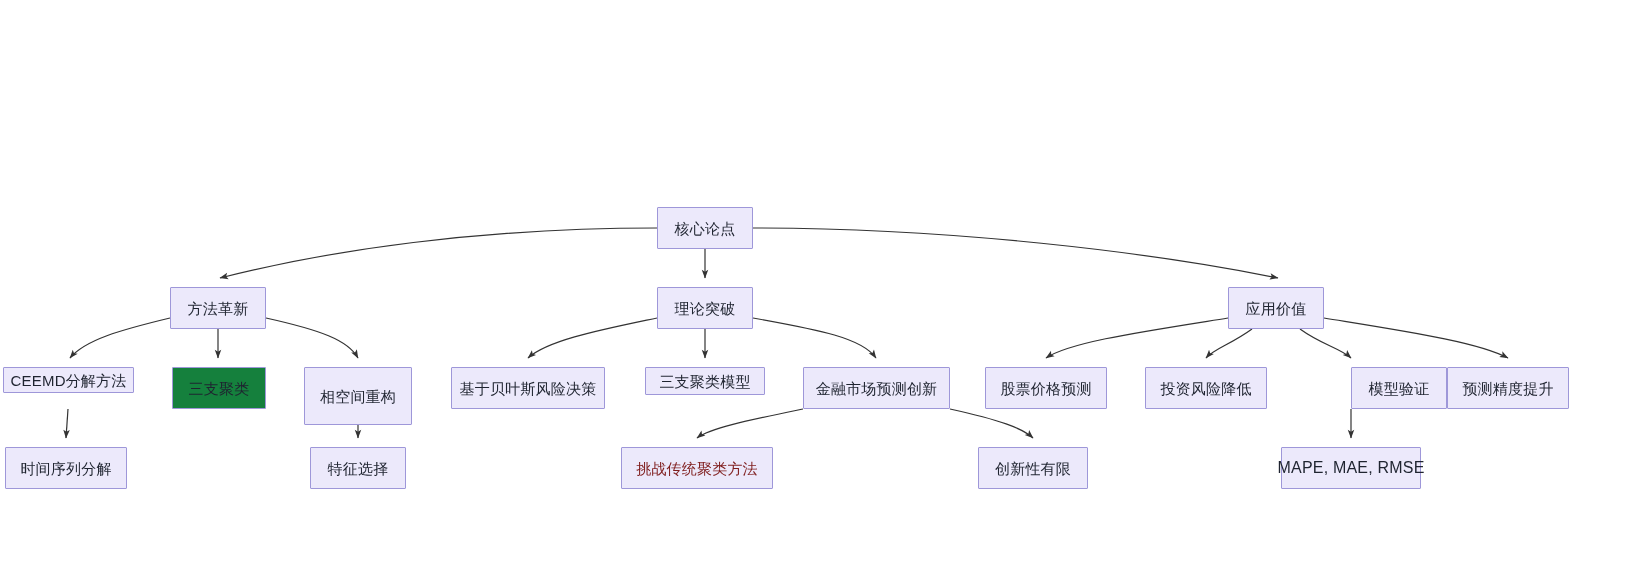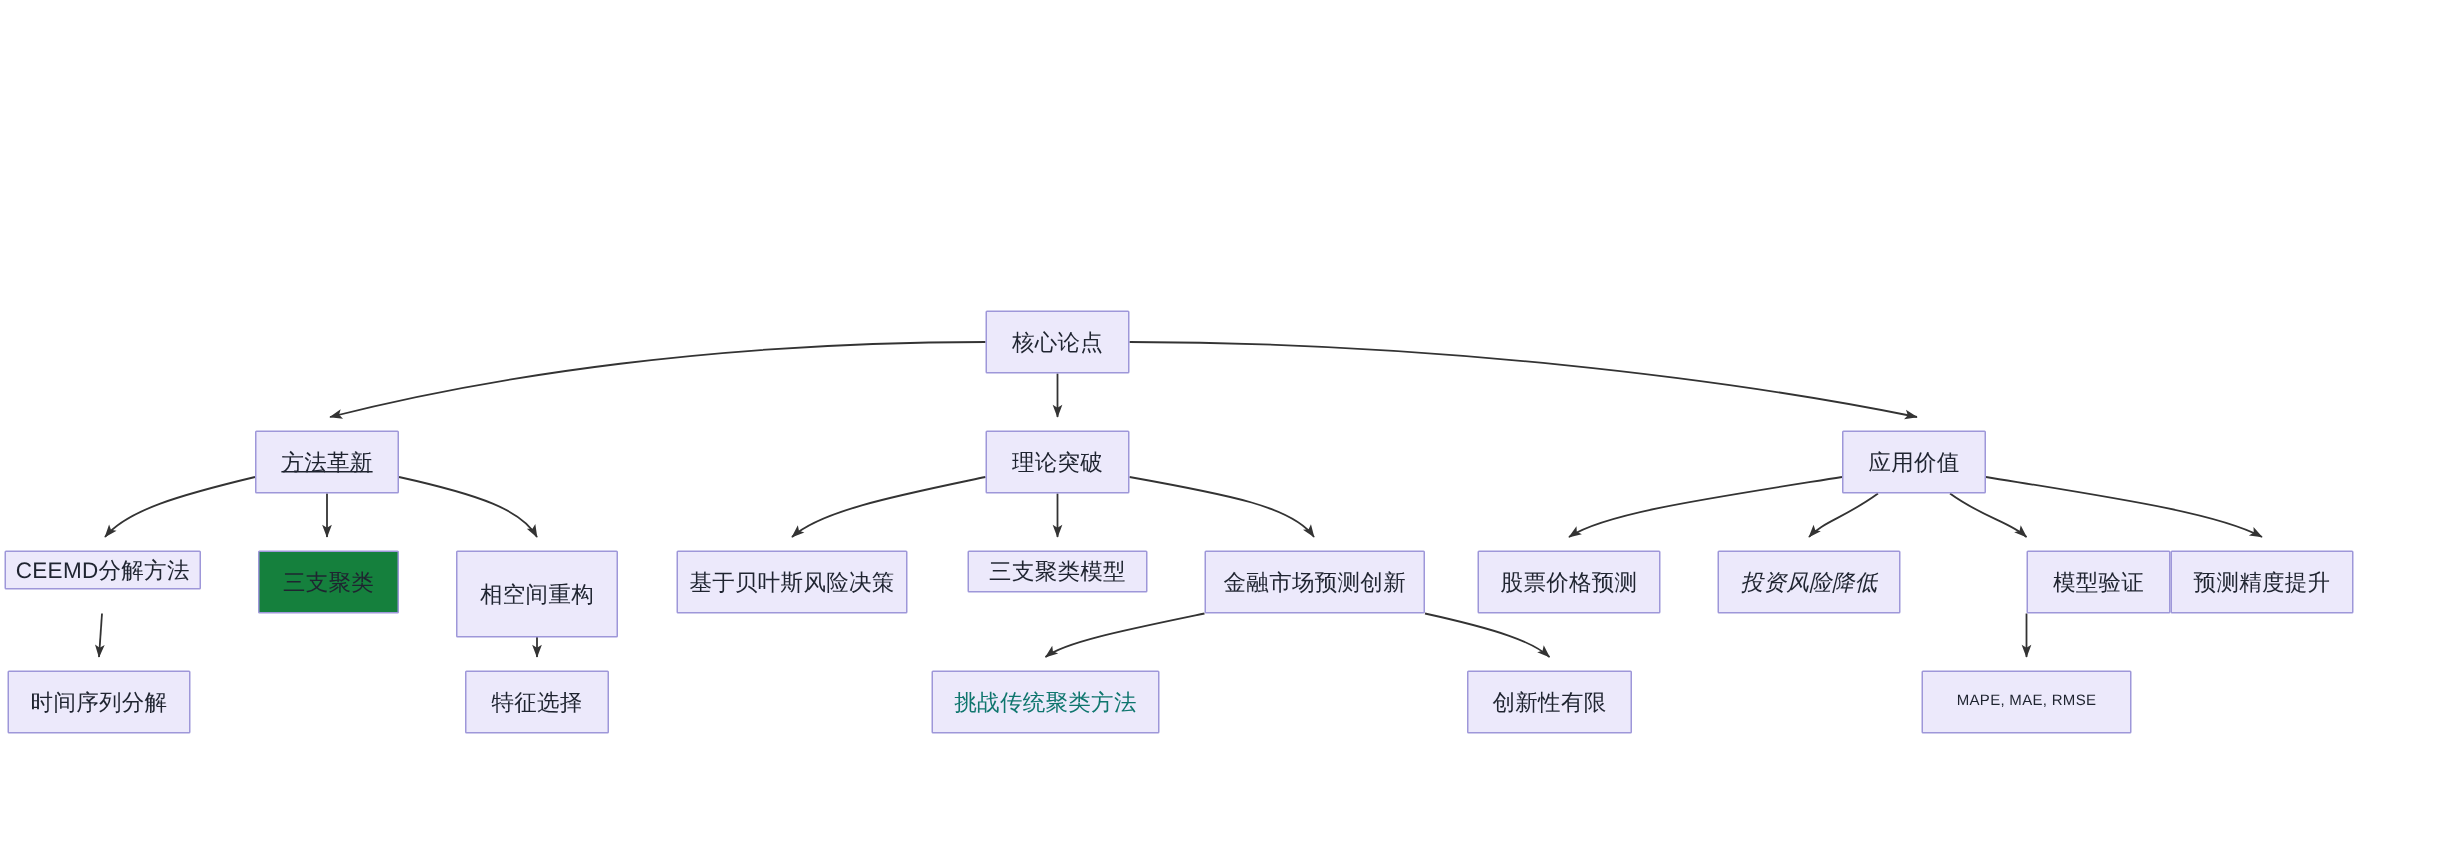--- a/index.html
+++ b/index.html
@@ -42,21 +42,21 @@
     font-size: 15px;
     line-height: 1;
     white-space: nowrap;
     letter-spacing: 0.2px;
   }
   .node-label {
     display: block;
     text-align: center;
   }
   .node-latin .node-label {
-    font-size: 10px;
+    font-size: 16px;
   }
 </style>
 </head>
 <body>
 
 <div id="diagram-canvas">
 
   <svg id="edge-layer" viewBox="0 0 1628 576" width="1628" height="576" xmlns="http://www.w3.org/2000/svg">
     <defs>
       <marker id="arrowhead" markerWidth="9" markerHeight="9" refX="7.2" refY="3.1" orient="auto" markerUnits="strokeWidth">
@@ -82,21 +82,21 @@
         <path d="M 803 409 C 750 420, 710 428, 697 438" fill="none" stroke="#333333" stroke-width="1.2" marker-end="url(#arrowhead)"></path>
         <path d="M 950 409 C 1000 420, 1022 428, 1033 438" fill="none" stroke="#333333" stroke-width="1.2" marker-end="url(#arrowhead)"></path>
         <path d="M 1351 409 L 1351 438" fill="none" stroke="#333333" stroke-width="1.2" marker-end="url(#arrowhead)"></path>
       </g>
   </svg>
 
   <div id="nodes-group">
       <div class="node" style="left: 657px; top: 207px; width: 96px; height: 42px; background: rgb(236, 233, 251); border-color: rgb(158, 151, 217); color: rgb(31, 36, 48);">
         <span class="node-label">核心论点</span>
       </div>
-      <div class="node" style="left: 170px; top: 287px; width: 96px; height: 42px; background: rgb(236, 233, 251); border-color: rgb(158, 151, 217); color: rgb(31, 36, 48); text-decoration: underline;">
+      <div class="node" style="left: 170px; top: 287px; width: 96px; height: 42px; background: rgb(236, 233, 251); border-color: rgb(158, 151, 217); color: rgb(31, 36, 48);">
         <span class="node-label">方法革新</span>
       </div>
       <div class="node" style="left: 657px; top: 287px; width: 96px; height: 42px; background: rgb(236, 233, 251); border-color: rgb(158, 151, 217); color: rgb(31, 36, 48);">
         <span class="node-label">理论突破</span>
       </div>
       <div class="node" style="left: 1228px; top: 287px; width: 96px; height: 42px; background: rgb(236, 233, 251); border-color: rgb(158, 151, 217); color: rgb(31, 36, 48);">
         <span class="node-label">应用价值</span>
       </div>
       <div class="node" style="left: 3px; top: 367px; width: 131px; height: 26px; background: rgb(236, 233, 251); border-color: rgb(158, 151, 217); color: rgb(31, 36, 48);">
         <span class="node-label">CEEMD分解方法</span>
@@ -112,36 +112,36 @@
       </div>
       <div class="node" style="left: 645px; top: 367px; width: 120px; height: 28px; background: rgb(236, 233, 251); border-color: rgb(158, 151, 217); color: rgb(31, 36, 48);">
         <span class="node-label">三支聚类模型</span>
       </div>
       <div class="node" style="left: 803px; top: 367px; width: 147px; height: 42px; background: rgb(236, 233, 251); border-color: rgb(158, 151, 217); color: rgb(31, 36, 48);">
         <span class="node-label">金融市场预测创新</span>
       </div>
       <div class="node" style="left: 985px; top: 367px; width: 122px; height: 42px; background: rgb(236, 233, 251); border-color: rgb(158, 151, 217); color: rgb(31, 36, 48);">
         <span class="node-label">股票价格预测</span>
       </div>
-      <div class="node" style="left: 1145px; top: 367px; width: 122px; height: 42px; background: rgb(236, 233, 251); border-color: rgb(158, 151, 217); color: rgb(31, 36, 48); font-style: italic;">
+      <div class="node" style="left: 1145px; top: 367px; width: 122px; height: 42px; background: rgb(236, 233, 251); border-color: rgb(158, 151, 217); color: rgb(31, 36, 48);">
         <span class="node-label">投资风险降低</span>
       </div>
       <div class="node" style="left: 1303px; top: 367px; width: 96px; height: 42px; background: rgb(236, 233, 251); border-color: rgb(158, 151, 217); color: rgb(31, 36, 48); margin-left: 48px;">
         <span class="node-label">模型验证</span>
       </div>
       <div class="node" style="left: 1447px; top: 367px; width: 122px; height: 42px; background: rgb(236, 233, 251); border-color: rgb(158, 151, 217); color: rgb(31, 36, 48);">
         <span class="node-label">预测精度提升</span>
       </div>
       <div class="node" style="left: 5px; top: 447px; width: 122px; height: 42px; background: rgb(236, 233, 251); border-color: rgb(158, 151, 217); color: rgb(31, 36, 48);">
         <span class="node-label">时间序列分解</span>
       </div>
       <div class="node" style="left: 310px; top: 447px; width: 96px; height: 42px; background: rgb(236, 233, 251); border-color: rgb(158, 151, 217); color: rgb(31, 36, 48);">
         <span class="node-label">特征选择</span>
       </div>
-      <div class="node" style="left: 621px; top: 447px; width: 152px; height: 42px; background: rgb(236, 233, 251); border-color: rgb(158, 151, 217); color: #0f766e;">
+      <div class="node" style="left: 621px; top: 447px; width: 152px; height: 42px; background: rgb(236, 233, 251); border-color: rgb(158, 151, 217); color: #7f1d1d;">
         <span class="node-label">挑战传统聚类方法</span>
       </div>
       <div class="node" style="left: 978px; top: 447px; width: 110px; height: 42px; background: rgb(236, 233, 251); border-color: rgb(158, 151, 217); color: rgb(31, 36, 48);">
         <span class="node-label">创新性有限</span>
       </div>
       <div class="node node-latin" style="left: 1281px; top: 447px; width: 140px; height: 42px; background: rgb(236, 233, 251); border-color: rgb(158, 151, 217); color: rgb(31, 36, 48);">
         <span class="node-label">MAPE, MAE, RMSE</span>
       </div>
     </div>
 

